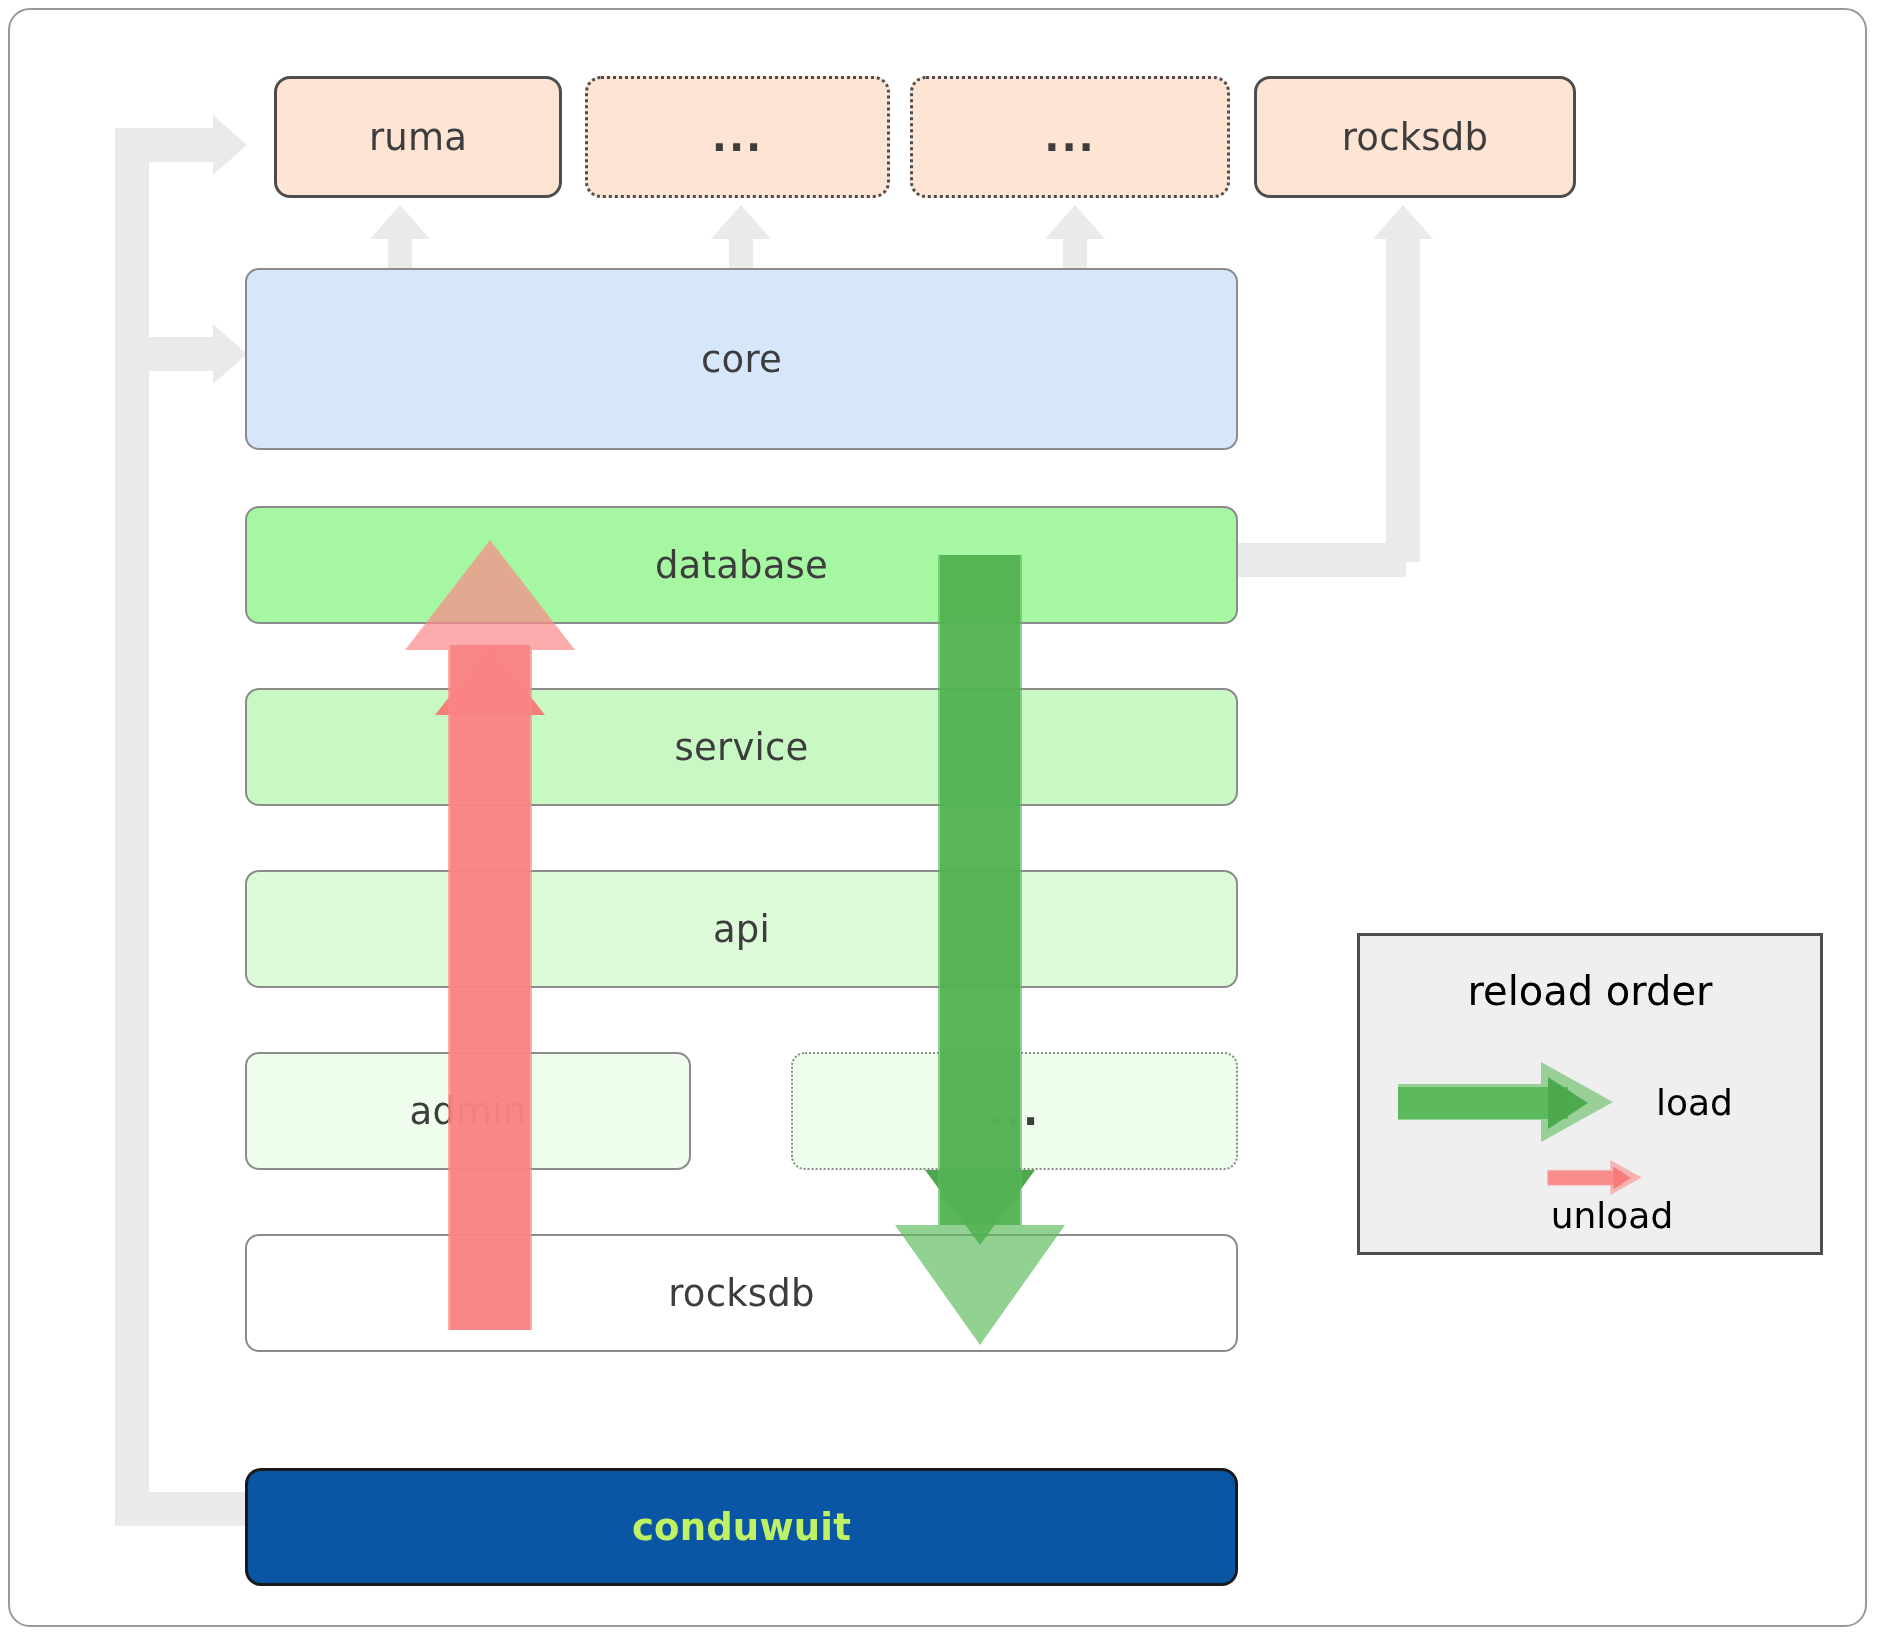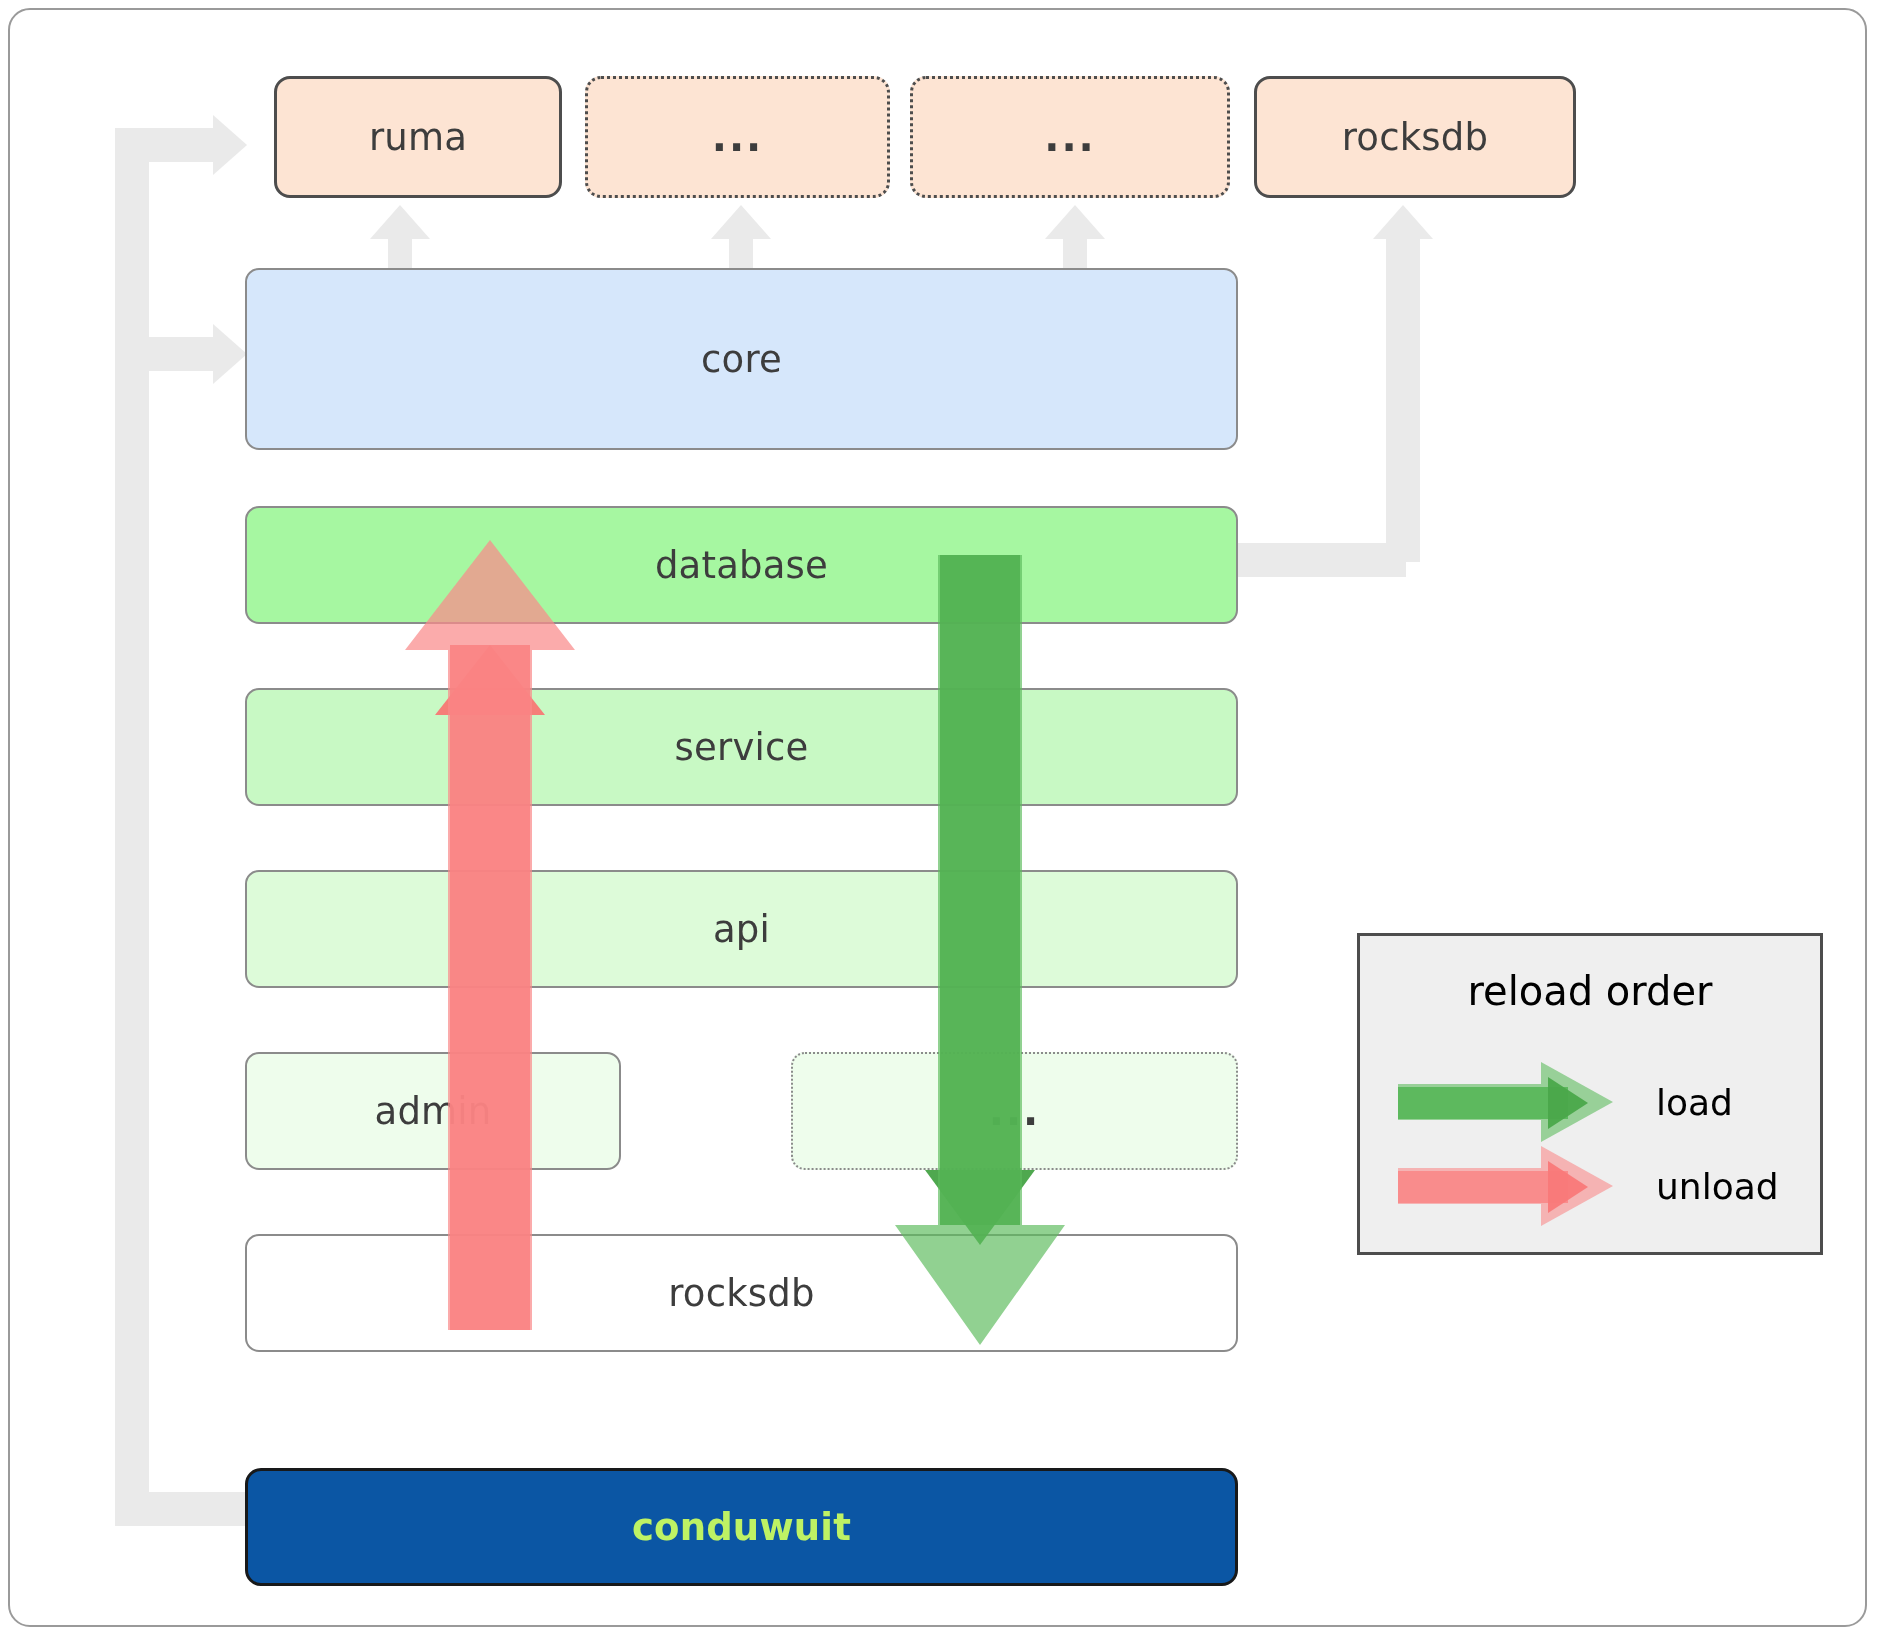--- a/index.html
+++ b/index.html
@@ -206,21 +206,21 @@
   </div>
 
   <div class="node service" style="left:245px; top:688px; width:993px; height:118px;">
     <span>service</span>
   </div>
 
   <div class="node api" style="left:245px; top:870px; width:993px; height:118px;">
     <span>api</span>
   </div>
 
-  <div class="node admin" style="left:245px; top:1052px; width:376px; height:118px;">
+  <div class="node admin" style="left:245px; top:1052px; width:446px; height:118px;">
     <span>admin</span>
   </div>
 
   <div class="node dotsbox" style="left:791px; top:1052px; width:447px; height:118px;">
     <span class="ellipsis">...</span>
   </div>
 
   <div class="node router" style="left:245px; top:1234px; width:993px; height:118px;">
     <span>rocksdb</span>
   </div>
@@ -252,21 +252,21 @@
 
     <div class="legend-row" style="left:38px; top:128px; width:400px; height:76px;">
       <svg width="230" height="80" viewBox="0 0 230 80">
         <rect x="0" y="25" width="170" height="32" fill="#4caf50" opacity="0.9"></rect>
         <polygon points="190,41 150,15 150,67" fill="#2e8b2e" opacity="0.95"></polygon>
         <polygon points="215,40 143,0 143,22 0,22 0,58 143,58 143,80" fill="#5dbb5d" opacity="0.6"></polygon>
       </svg>
       <span class="legend-label" style="margin-left:28px;">load</span>
     </div>
 
-    <div class="legend-row" style="left:38px; top:212px; width:400px; height:76px;">
+    <div class="legend-row" style="left:38px; top:224px; width:400px; height:76px;flex-direction:column;">
       <svg width="230" height="80" viewBox="0 0 230 80">
         <rect x="0" y="25" width="170" height="32" fill="#f98a8a" opacity="0.95"></rect>
         <polygon points="190,41 150,15 150,67" fill="#fb6060" opacity="0.95"></polygon>
         <polygon points="215,40 143,0 143,22 0,22 0,58 143,58 143,80" fill="#f98a8a" opacity="0.6"></polygon>
       </svg>
       <span class="legend-label" style="margin-left:28px;">unload</span>
     </div>
   </div>
 </div>
 

